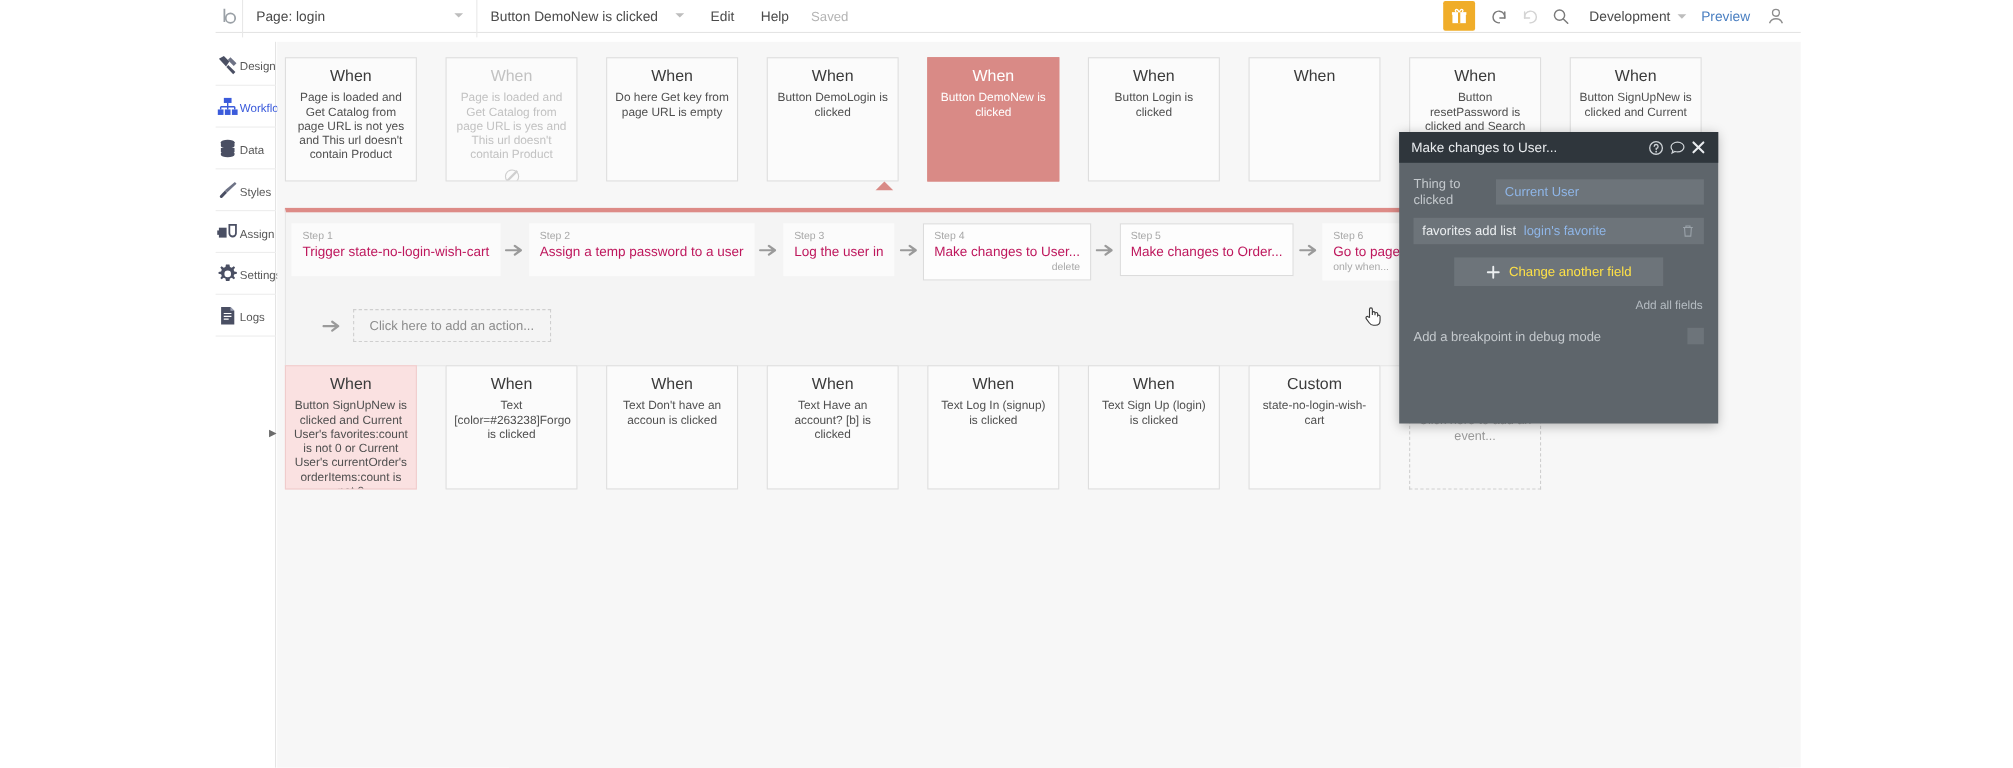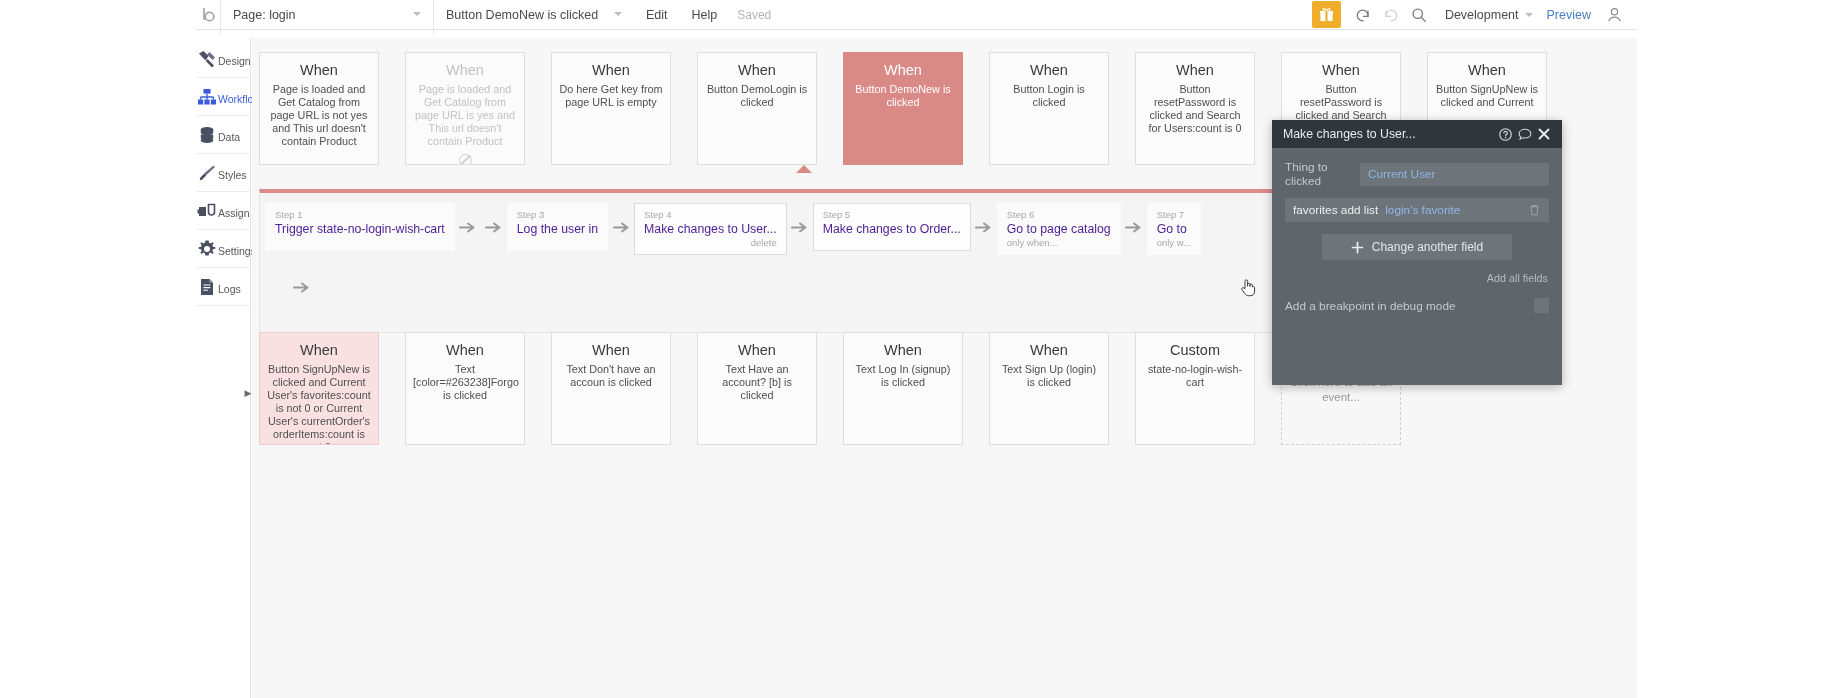--- a/index.html
+++ b/index.html
@@ -240,21 +240,21 @@
     background: #fbfbfb;
     border: 1px solid transparent;
     position: relative;
   }
   .step-box.boxed { border-color: #dcdcdc; background: #fdfdfd; }
   .step-num {
     font-size: 9.5px; color: #a8a8a8;
     line-height: 12px;
   }
   .step-title {
-    font-size: 12.3px; color: #4c1d95;
+    font-size: 12.3px; color: #be185d;
     line-height: 16px; white-space: nowrap;
   }
   .step-sub {
     font-size: 9.5px; color: #a8a8a8;
     line-height: 12px; text-align: right;
   }
   .step-sub.left { text-align: left; }
   .arrow-ic {
     width: 26px; min-height: 48px;
     display: flex; align-items: center; justify-content: center;
@@ -343,21 +343,21 @@
   .field-row .fr-trash {
     width: 13px; color: #9aa2a9;
     display: flex; align-items: center; justify-content: center;
   }
   .change-another {
     margin: 0 auto 6px auto;
     width: 190px; height: 26px;
     background: #6d747a;
     display: flex; align-items: center; justify-content: center;
     gap: 8px;
-    font-size: 12px; color: #e5e5e5;
+    font-size: 12px; color: #fde047;
   }
   .add-all {
     text-align: right;
     font-size: 10.8px; color: #b5bcc2;
     margin: 12px 1px 10px 0;
   }
   .breakpoint-row {
     display: flex; align-items: center;
     margin-top: 14px;
   }
@@ -546,21 +546,20 @@
         <div class="ev-card selected">
           <div class="ev-when">When</div>
           <div class="ev-desc">Button DemoNew is clicked</div>
         </div>
         <div class="ev-card">
           <div class="ev-when">When</div>
           <div class="ev-desc">Button Login is clicked</div>
         </div>
         <div class="ev-card">
           <div class="ev-when">When</div>
-          <div class="ev-desc">Button resetPassword is clicked and Search for Users:count is 0</div>
         </div>
         <div class="ev-card">
           <div class="ev-when">When</div>
           <div class="ev-desc">Button resetPassword is clicked and Search</div>
         </div>
         <div class="ev-card">
           <div class="ev-when">When</div>
           <div class="ev-desc">Button SignUpNew is clicked and Current</div>
         </div>
       </div>
@@ -575,20 +574,24 @@
           <div class="step-box">
             <div class="step-num">Step 1</div>
             <div class="step-title">Trigger state-no-login-wish-cart</div>
           </div>
           <div class="arrow-ic">
             <svg width="17" height="13" viewBox="0 0 17 13">
                 <path d="M1 6.5 H12 M9 2.5 L14.5 6.5 L9 10.5" stroke="#9a9a9a" stroke-width="2" fill="none" stroke-linecap="round" stroke-linejoin="round"></path>
               </svg>
           </div>
 
+          <div class="step-box">
+            <div class="step-num">Step 2</div>
+            <div class="step-title">Assign a temp password to a user</div>
+          </div>
           <div class="arrow-ic">
             <svg width="17" height="13" viewBox="0 0 17 13">
                 <path d="M1 6.5 H12 M9 2.5 L14.5 6.5 L9 10.5" stroke="#9a9a9a" stroke-width="2" fill="none" stroke-linecap="round" stroke-linejoin="round"></path>
               </svg>
           </div>
 
           <div class="step-box">
             <div class="step-num">Step 3</div>
             <div class="step-title">Log the user in</div>
           </div>
@@ -638,20 +641,21 @@
           </div>
 
         </div>
 
         <div class="add-action">
           <span class="aa-arrow">
             <svg width="17" height="13" viewBox="0 0 17 13">
                 <path d="M1 6.5 H12 M9 2.5 L14.5 6.5 L9 10.5" stroke="#9a9a9a" stroke-width="2" fill="none" stroke-linecap="round" stroke-linejoin="round"></path>
               </svg>
           </span>
+          <span class="aa-box">Click here to add an action...</span>
         </div>
       </div>
 
       <div class="cursor-hand">
         <svg width="16" height="20" viewBox="0 0 16 20">
           <path d="M5 11.5 V4.2 a1.3 1.3 0 0 1 2.6 0 V9.3 V7.5 a1.2 1.2 0 0 1 2.4 0 V9.5 V8.3 a1.2 1.2 0 0 1 2.4 0 V10 a1.2 1.2 0 0 1 2.2 .7 v3.6 c0 2.6-1.8 4.4-4.4 4.4 H8.6 c-2 0-2.9-.9-3.9-2.3 L2 12.6 a1.2 1.2 0 0 1 2-1.4 Z" fill="#ffffff" stroke="#3a3a3a" stroke-width="1"></path>
         </svg>
       </div>
 
       <div class="row-bottom">

